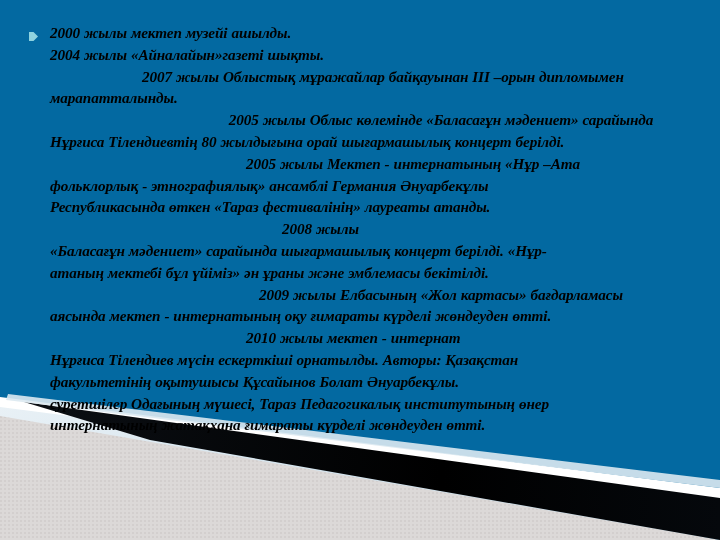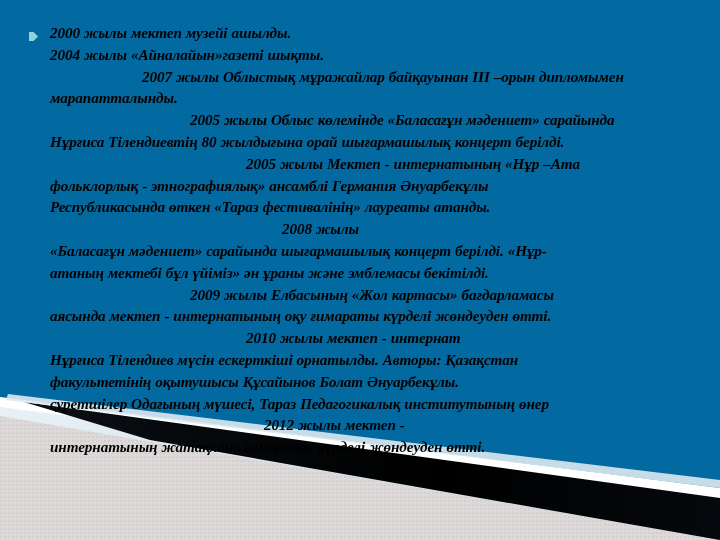--- a/index.html
+++ b/index.html
@@ -58,21 +58,21 @@
     font-style: italic;
     font-weight: bold;
     font-size: 15.2px;
     line-height: 21.8px;
     color: #000000;
     letter-spacing: -0.1px;
     white-space: pre-wrap;
     word-spacing: 0.3px;
   }
   .indent-2 { text-indent: 92px; }
-  .indent-3 { text-indent: 140px; }
+  .indent-3 { text-indent: 140px; text-align: center; }
   .indent-4 { text-indent: 196px; }
   .indent-5 { text-indent: 214px; }
   .indent-6 { text-indent: 232px; }
 </style>
 </head>
 <body>
 
 <div id="slide">
 
   <div class="deco-layer">
@@ -127,20 +127,19 @@
         <div class="para">Республикасында өткен «Тараз фестивалінің» лауреаты атанды.</div>
         <div class="para indent-6">2008 жылы</div>
         <div class="para">«Баласағұн мәдениет» сарайында шығармашылық концерт берілді. «Нұр-</div>
         <div class="para">атаның мектебі бұл үйіміз» ән ұраны және эмблемасы бекітілді.</div>
         <div class="para indent-3">2009 жылы Елбасының «Жол картасы» бағдарламасы</div>
         <div class="para">аясында мектеп - интернатының оқу ғимараты күрделі жөндеуден өтті.</div>
         <div class="para indent-4">2010 жылы мектеп - интернат</div>
         <div class="para">Нұрғиса Тілендиев мүсін ескерткіші орнатылды. Авторы: Қазақстан</div>
         <div class="para">факультетінің оқытушысы Құсайынов Болат Әнуарбекұлы.</div>
         <div class="para">суретшілер Одағының мүшесі, Тараз Педагогикалық институтының өнер</div>
-        <div class="para indent-5">2012 жылы мектеп -</div>
         <div class="para">интернатының жатақхана ғимараты күрделі жөндеуден өтті.</div>
       </div>
 
     </div>
   </div>
 
 </div>
 
 </body></html>

